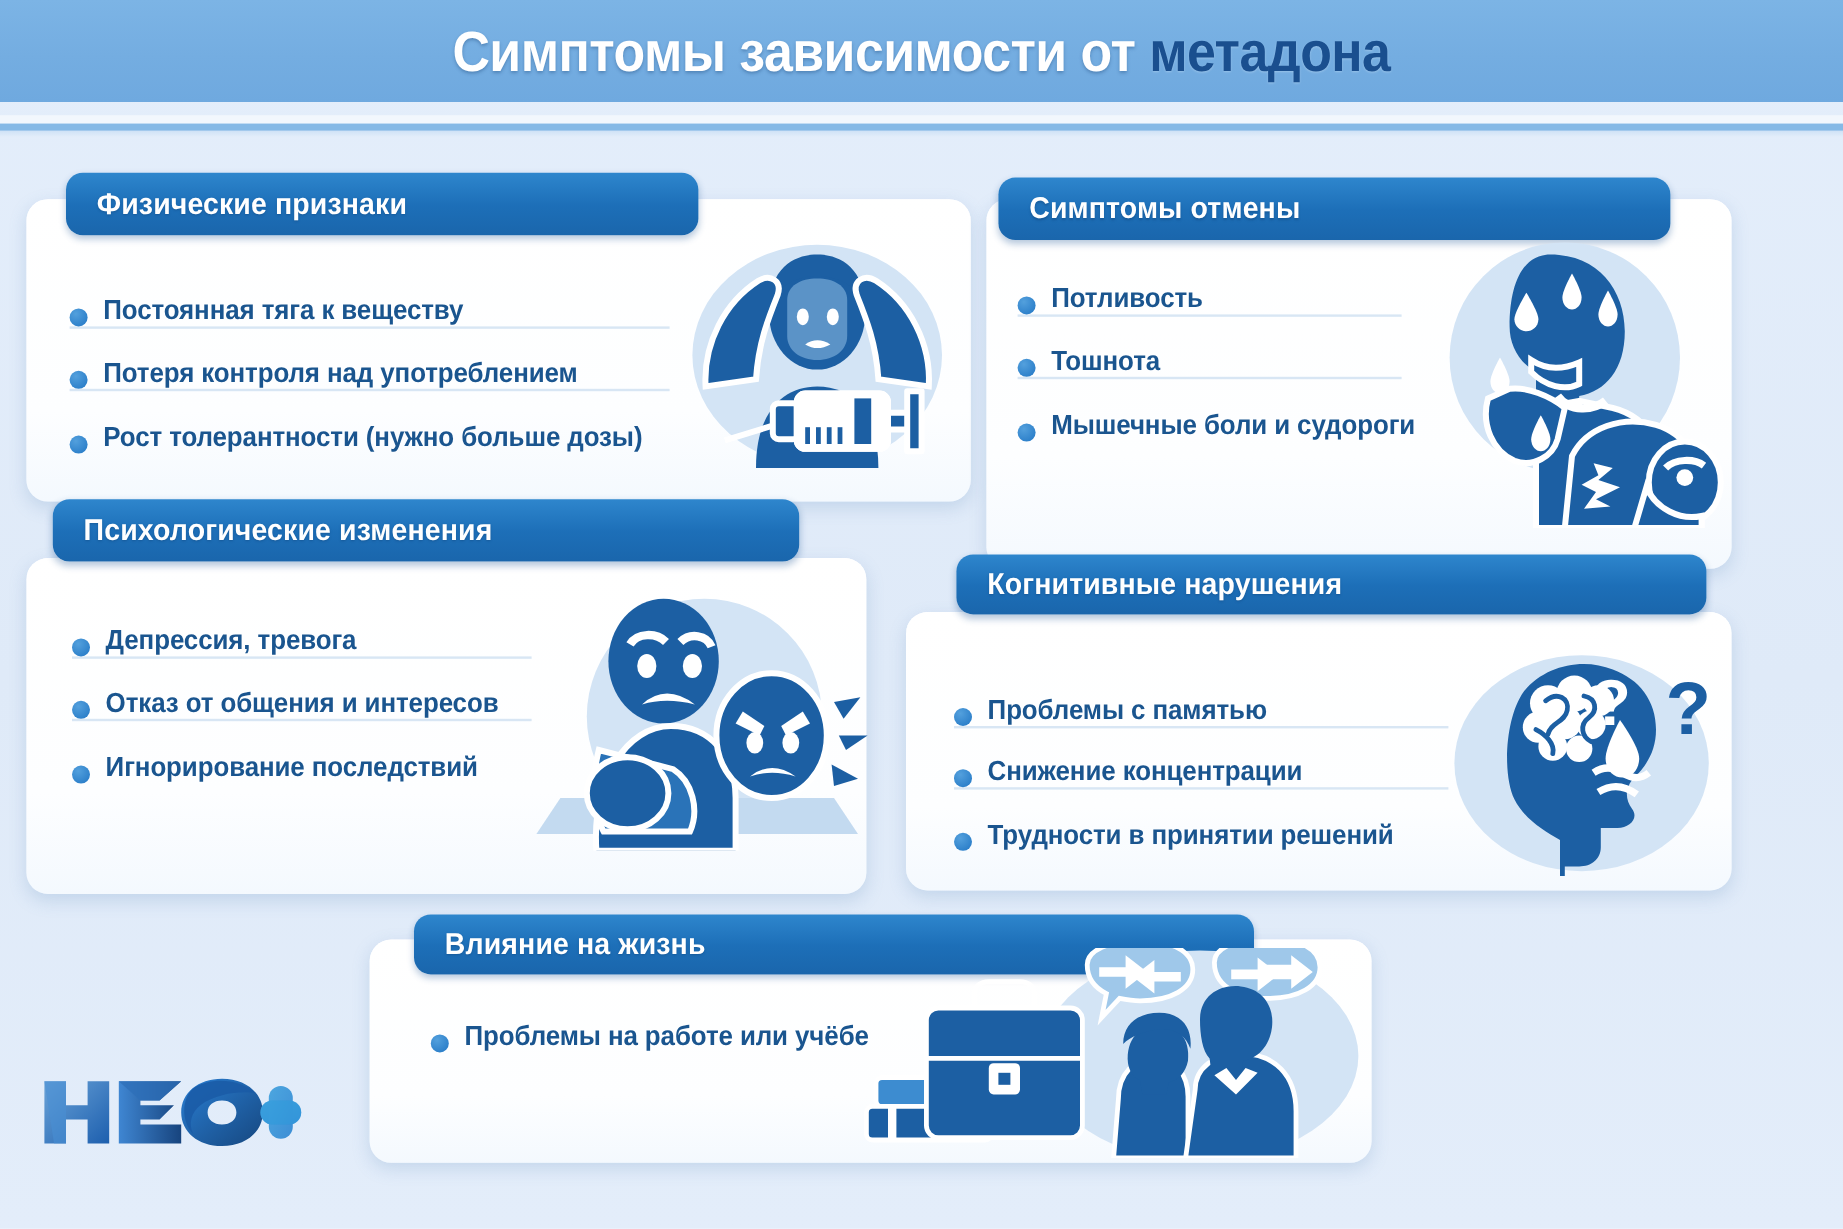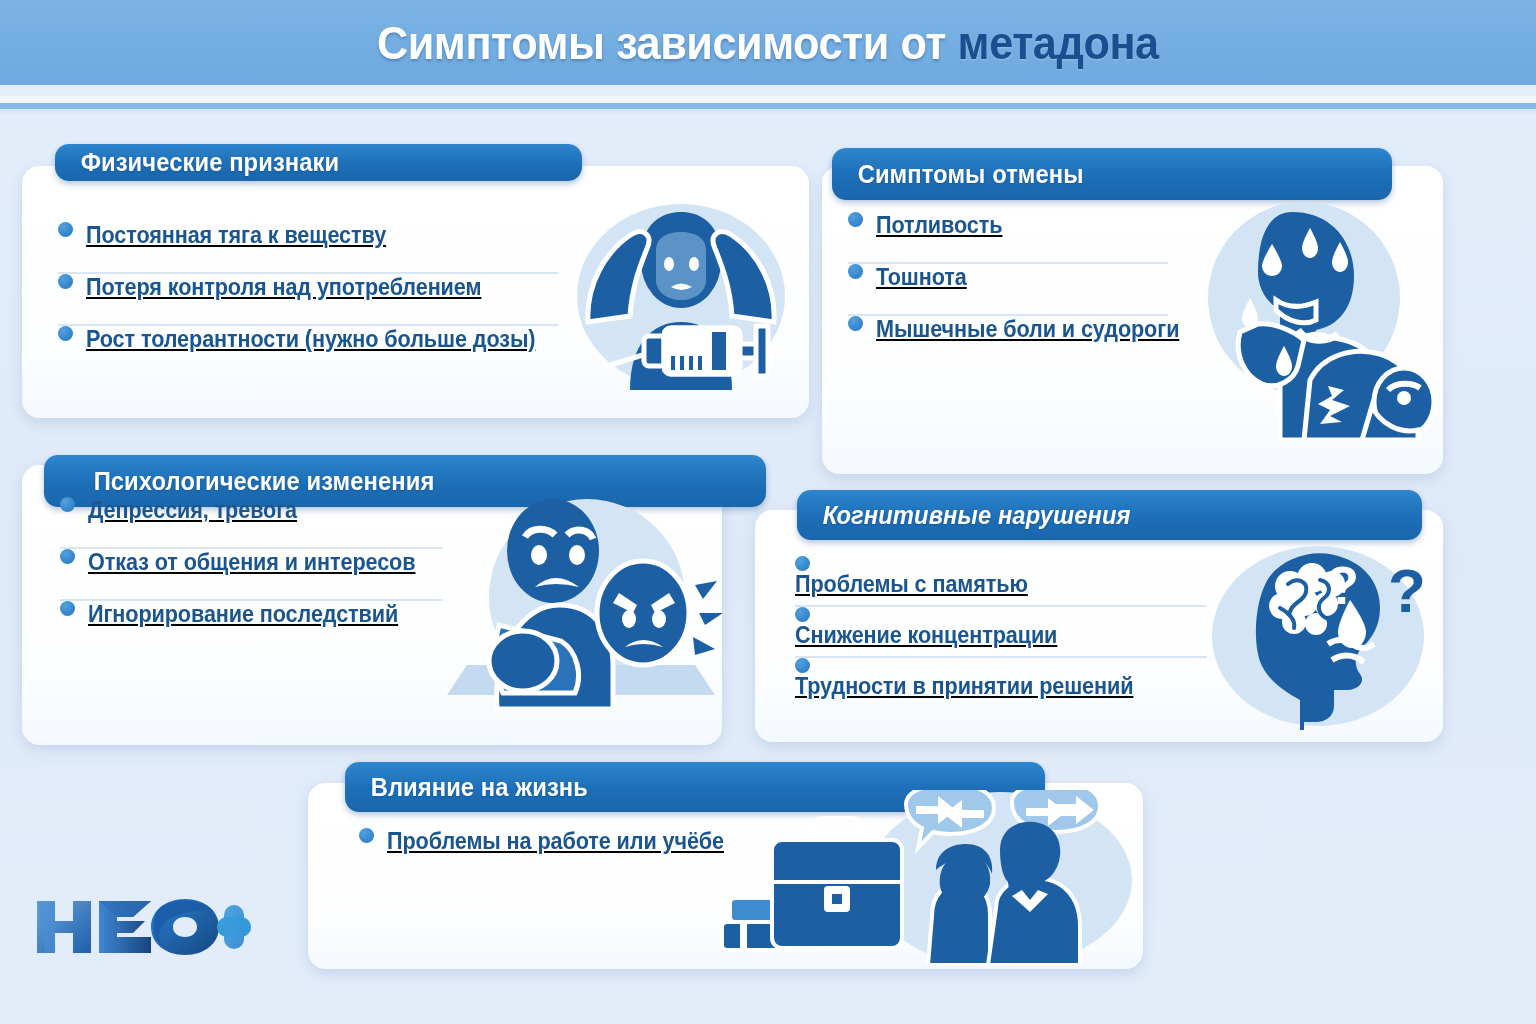--- a/index.html
+++ b/index.html
@@ -53,60 +53,59 @@
   }
   .pill-label {
     color:#fff; font-weight:bold; font-size:25px; letter-spacing:.1px;
     padding-left:27px; white-space:nowrap;
     text-shadow:0 1px 2px rgba(15,60,110,.4);
     transform:scaleX(.95); transform-origin:left center;
   }
 
   .bullets { position:absolute; }
   .bullet-row {
-    display:flex; align-items:flex-start;
+    display:flex; align-items:flex-end;
     border-bottom:2px solid #d8e6f4;
-    text-decoration:underline;
   }
   .bullet-row:last-child { border-bottom:none; }
   .dot {
     width:15px; height:15px; border-radius:50%;
     background:radial-gradient(circle at 35% 30%, #53a0dd, #2176c4);
     flex:0 0 15px; margin-right:13px;
   }
   .bullet-text {
     color:#1a558f; font-weight:bold; font-size:23px;
     white-space:nowrap; transform:scaleX(.94); transform-origin:left center;
     letter-spacing:-.1px;
   }
 
   
   #card1 { left:22px; top:166px; width:787px; height:252px; }
-  #pill1 { left:55px; top:144px; width:527px; height:37px; }
+  #pill1 { left:55px; top:144px; width:527px; height:52px; }
   #bul1  { left:58px; top:222px; width:500px; }
   #bul1 .bullet-row { height:52px; }
 
   
   #card2 { left:822px; top:166px; width:621px; height:308px; }
   #pill2 { left:832px; top:148px; width:560px; height:52px;align-items:center; }
   #bul2  { left:848px; top:212px; width:320px; }
   #bul2 .bullet-row { height:52px; }
   #bul2 .bullet-row:nth-child(1),#bul2 .bullet-row:nth-child(2),#bul2 .bullet-row:nth-child(3){ width:320px; }
 
   
   #card3 { left:22px; top:465px; width:700px; height:280px; }
-  #pill3 { left:44px; top:455px; width:722px; height:52px;padding-left:24px; }
+  #pill3 { left:44px; top:416px; width:622px; height:52px; }
   #bul3  { left:60px; top:497px; width:383px; }
   #bul3 .bullet-row { height:52px; }
 
   
   #card4 { left:755px; top:510px; width:688px; height:232px; }
-  #pill4 { left:797px; top:490px; width:625px; height:50px;font-style:italic; }
+  #pill4 { left:797px; top:462px; width:625px; height:50px; }
   #bul4  { left:795px; top:556px; width:412px; }
-  #bul4 .bullet-row { height:51px;flex-direction:column; }
+  #bul4 .bullet-row { height:51px; }
 
   
   #card5 { left:308px; top:783px; width:835px; height:186px; }
   #pill5 { left:345px; top:762px; width:700px; height:50px; }
   #bul5  { left:359px; top:828px; width:382px; }
   #bul5 .bullet-row { height:49px; }
 
   
   .illus { position:absolute; }
   #ill1 { left:570px; top:194px; width:222px; height:196px; }

